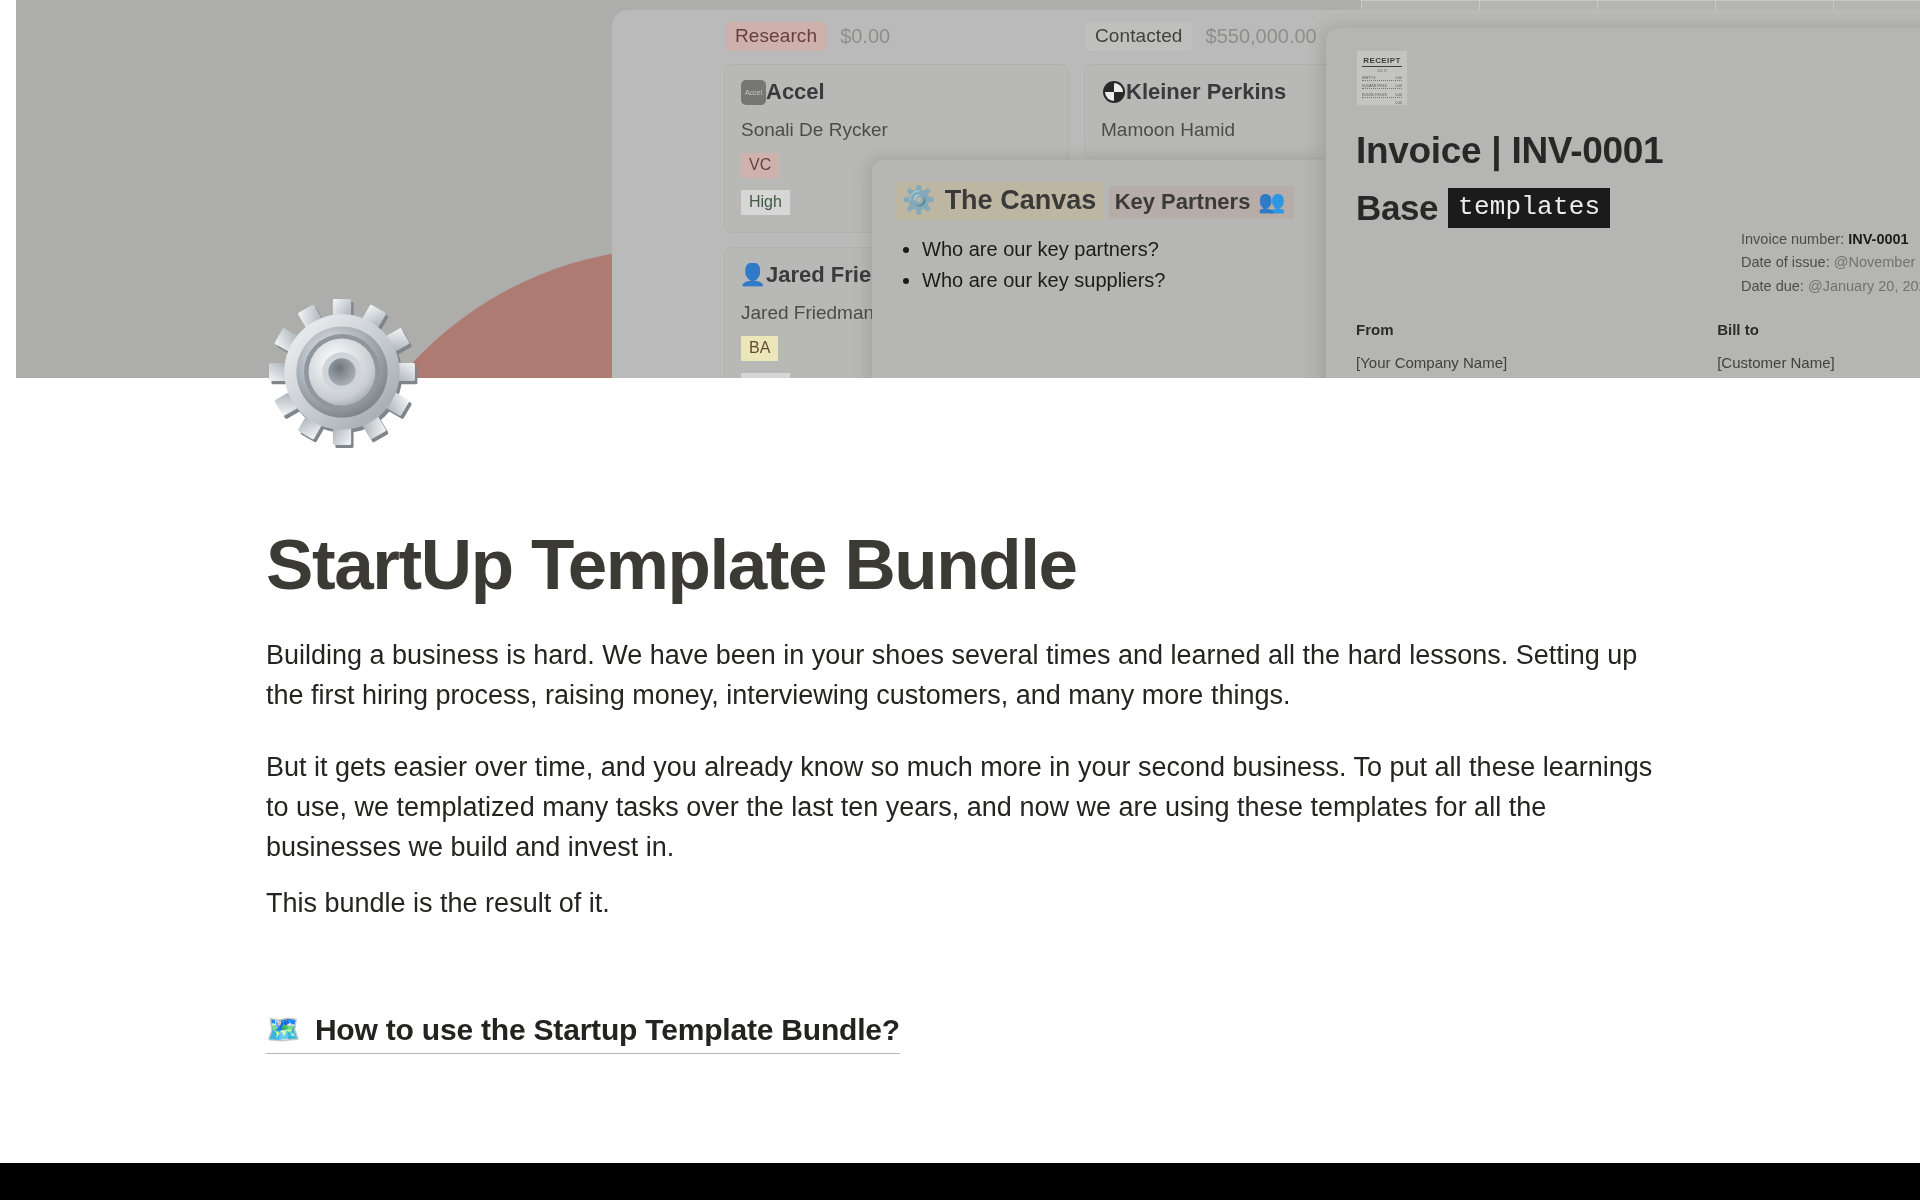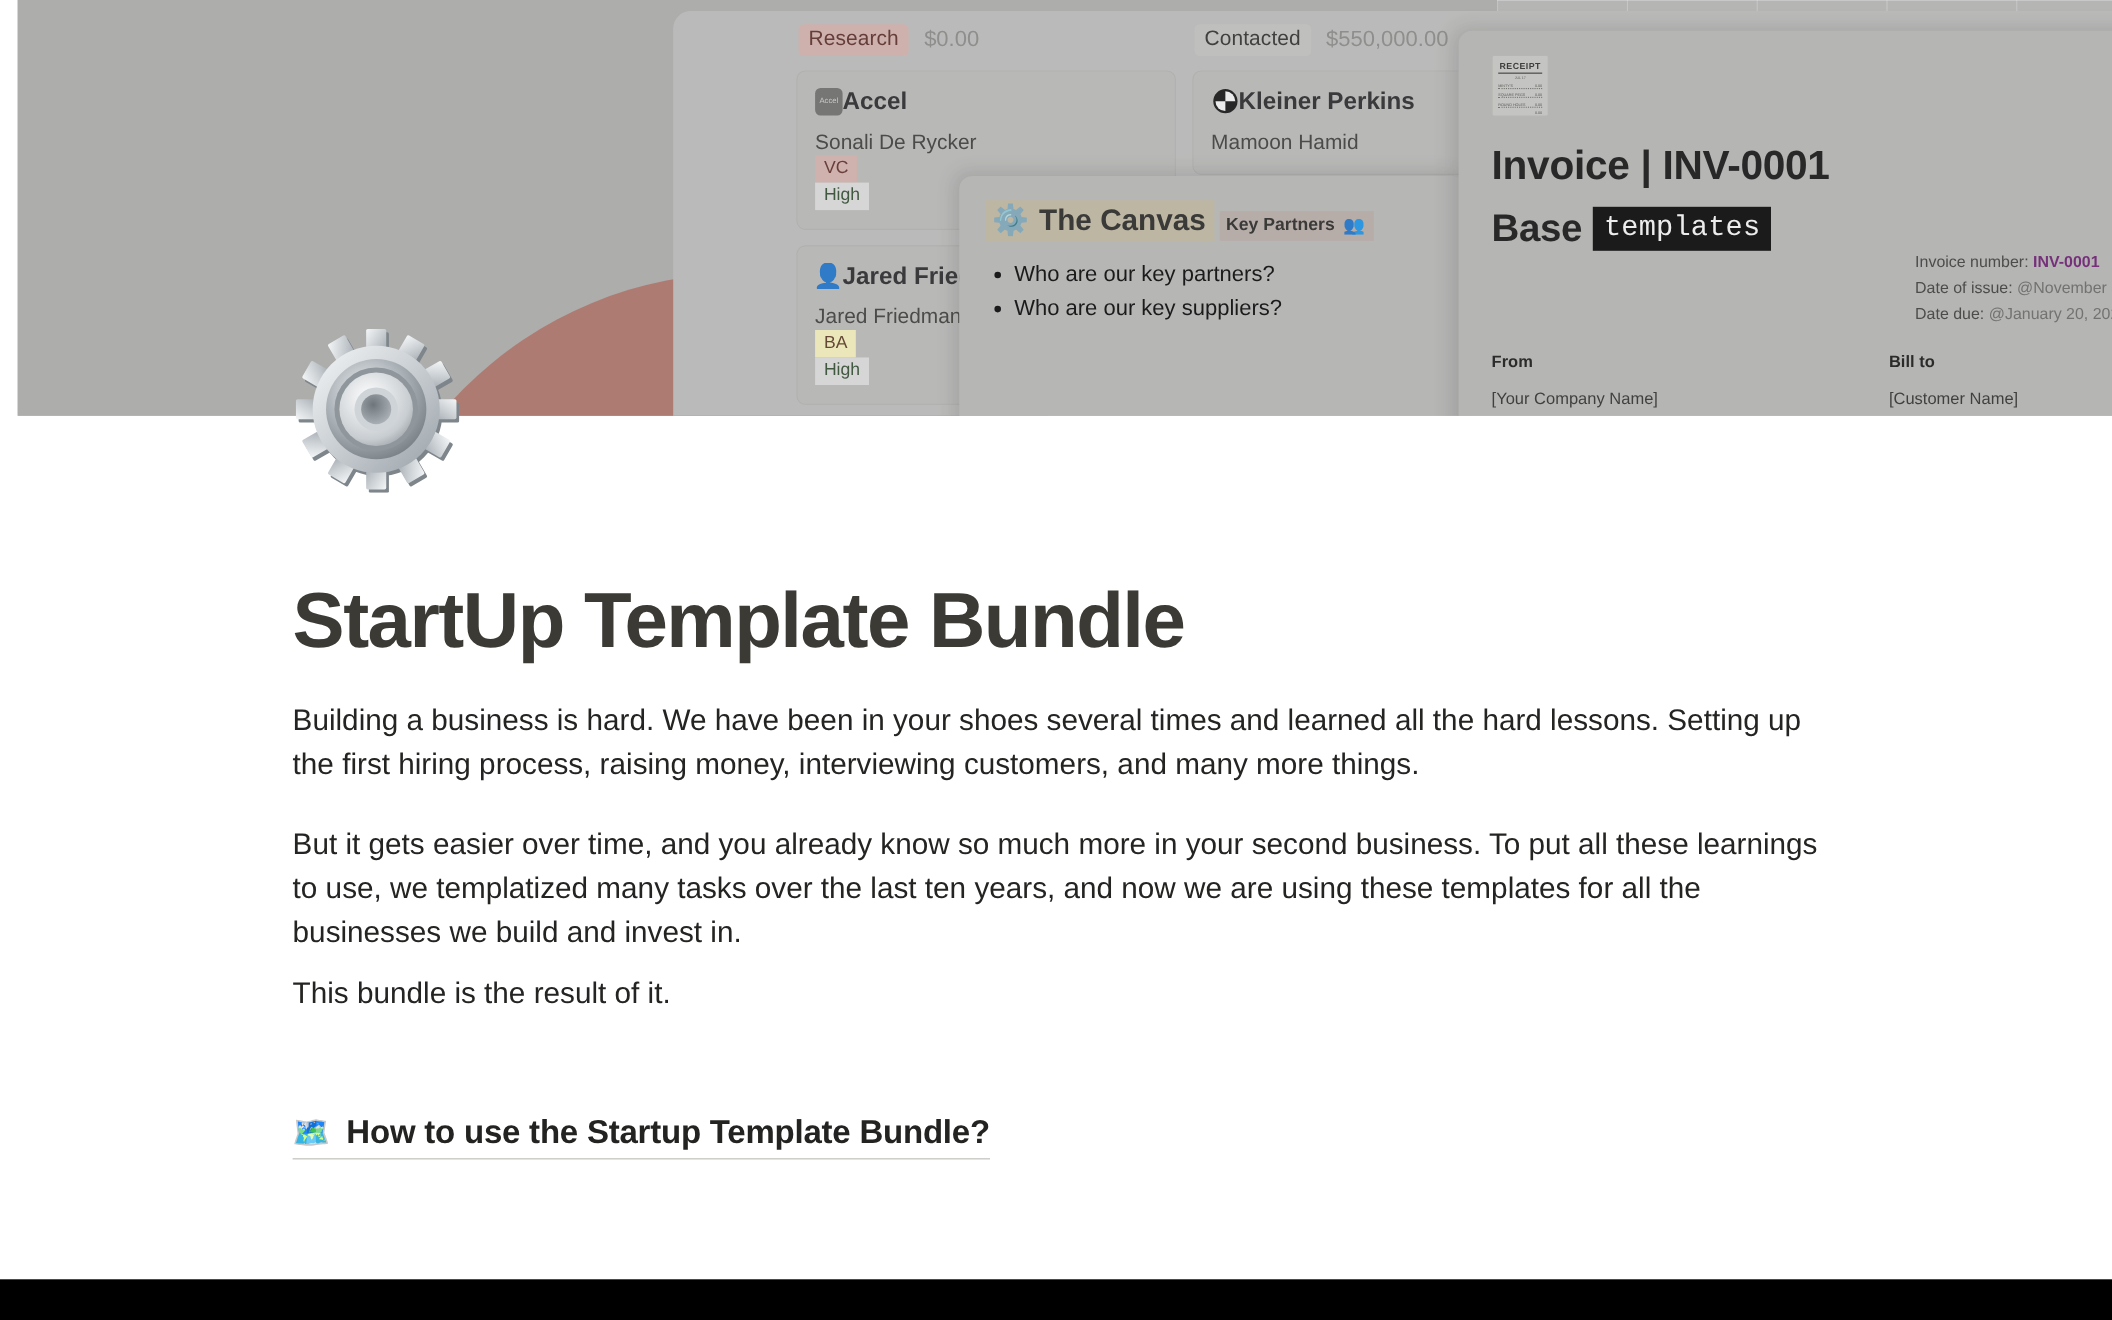--- a/index.html
+++ b/index.html
@@ -93,21 +93,21 @@
     width: 25px; height: 25px; border-radius: 5px;
     background: #6f6f6d; color:#d7d7d5;
     font-size: 7px; display:flex; align-items:center; justify-content:center;
     overflow: hidden;
   }
   .crm-logo.kp { background: transparent; }
   .crm-logo.person { background: transparent; font-size: 22px; line-height: 1; }
   .crm-name { font-size: 22px; font-weight: 700; color: #27272a; }
   .crm-person { font-size: 19px; color: #3b3b39; margin-top: 14px; }
   .tag {
-    display: inline-block; 
+    display: inline-block; margin-top: 12px;
     font-size: 16px; padding: 3px 8px 4px; border-radius: 0;
   }
   .tag.vc { background: #dcb7b2; color: #5e2c27; }
   .tag.ba { background: #fef9c3; color: #5a3721; }
   .tag.high { background: #e5e5e5; color: #2f4c2f; }
 
   
   .canvas-card {
     position: absolute;
     left: 856px; top: 160px;
@@ -120,21 +120,21 @@
   }
   .canvas-title {
     display: inline-flex; align-items: center; gap: 9px;
     background: #c6bda6;
     font-size: 27px; font-weight: 700; color: #262624;
     padding: 2px 8px 4px 6px;
   }
   .canvas-sub {
     display: inline-flex; align-items: center; gap: 8px;
     background: #bfb2ad;
-    font-size: 16px; font-weight: 700; color: #262624;
+    font-size: 22px; font-weight: 700; color: #262624;
     padding: 3px 8px 4px 6px;
   }
   .canvas-bullets { margin: 14px 0 0 26px; }
   .canvas-bullets li { font-size: 20px; color: #000000; line-height: 1.55; }
 
   
   .invoice-card {
     position: absolute;
     left: 1310px; top: 28px;
     width: 700px; height: 400px;
@@ -169,21 +169,21 @@
   .inv-brand { margin-top: 16px; display: flex; align-items: center; gap: 10px; }
   .inv-brand .base { font-size: 35px; font-weight: 700; color: #101010; letter-spacing: -.4px; }
   .inv-brand .tmpl {
     background: #000; color: #fff;
     font-family: "Liberation Mono", monospace;
     font-size: 26px; padding: 4px 10px 6px;
     letter-spacing: .2px;
   }
   .inv-meta { position: absolute; left: 415px; top: 200px; line-height: 1.62; }
   .inv-meta div { font-size: 14.5px; color: #3c3c3a; white-space: nowrap; }
-  .inv-meta b { color: #701a75; font-weight: 700; margin-top: 24px; }
+  .inv-meta b { color: #000000; font-weight: 700; margin-top: 24px; }
   .inv-meta .at { color: #6b6b68; }
   .inv-cols { position: absolute; left: 30px; top: 293px; display: flex; gap: 210px; }
   .inv-col h4 { font-size: 15px; font-weight: 700; color: #141413; margin-bottom: 14px; }
   .inv-col p { font-size: 15px; color: #2e2e2c; line-height: 1.48; white-space: nowrap; }
 
   
   .page { position: absolute; left: 0; top: 378px; width: 1920px; }
 
   .page-icon {
     position: absolute;

